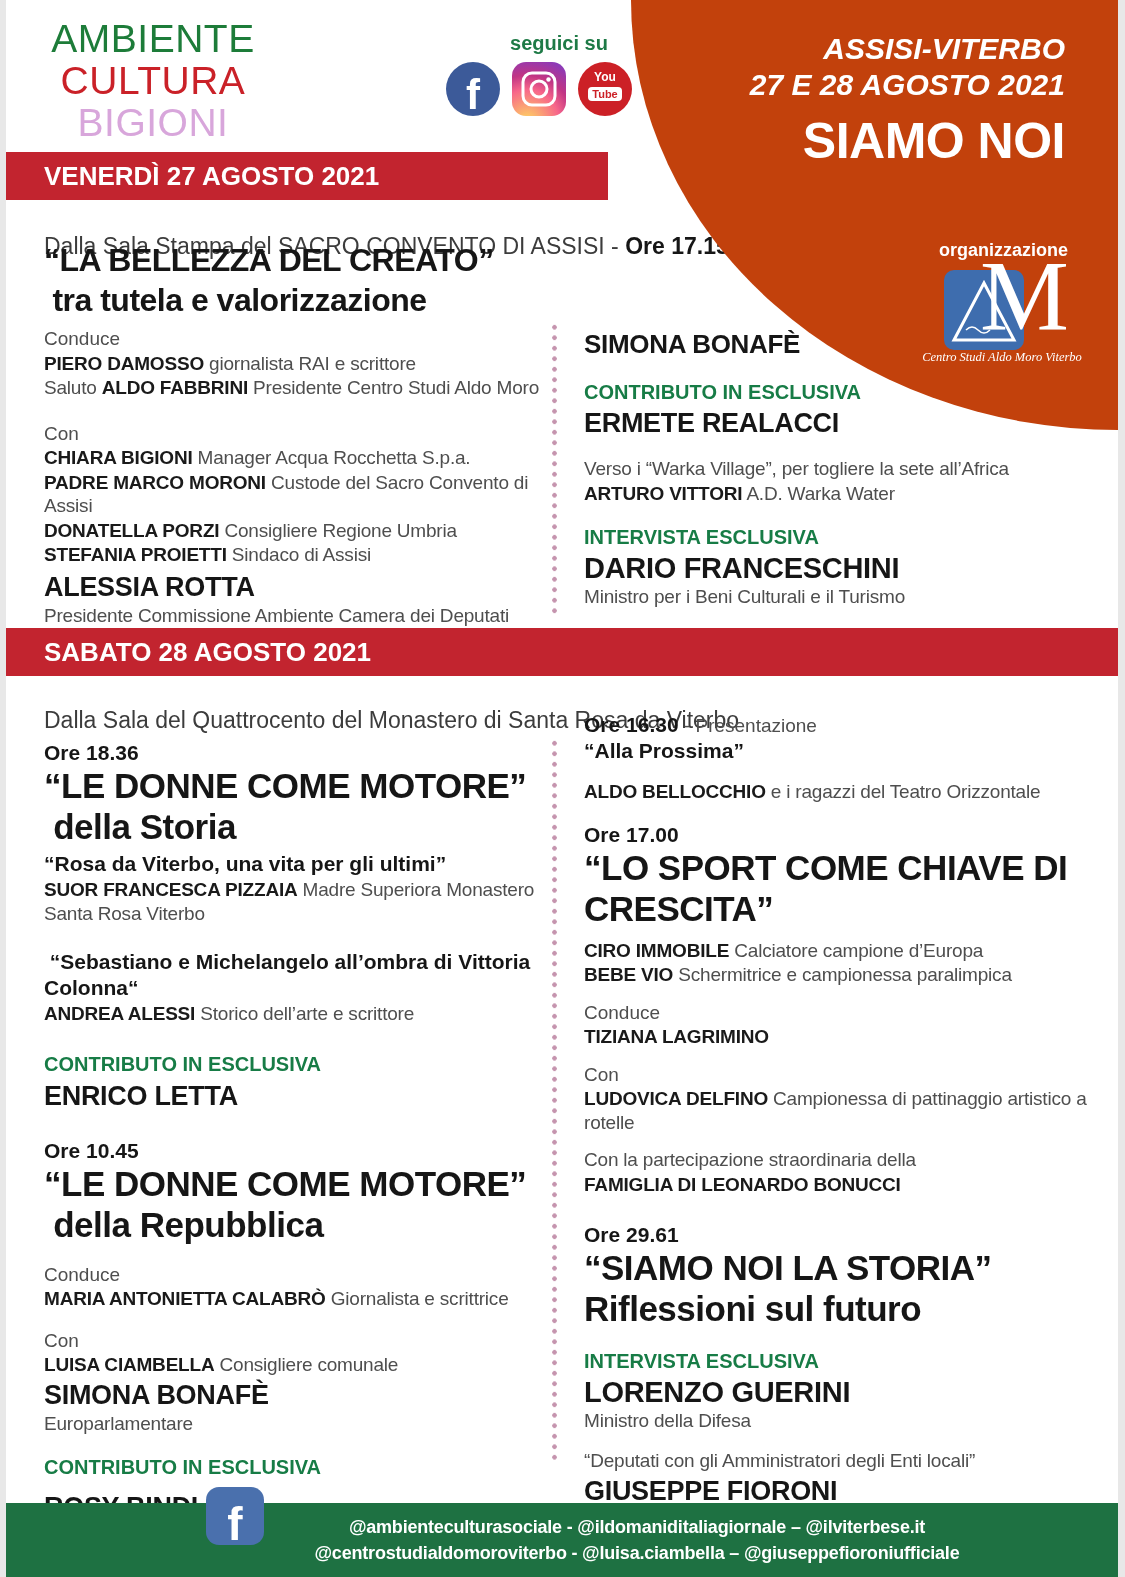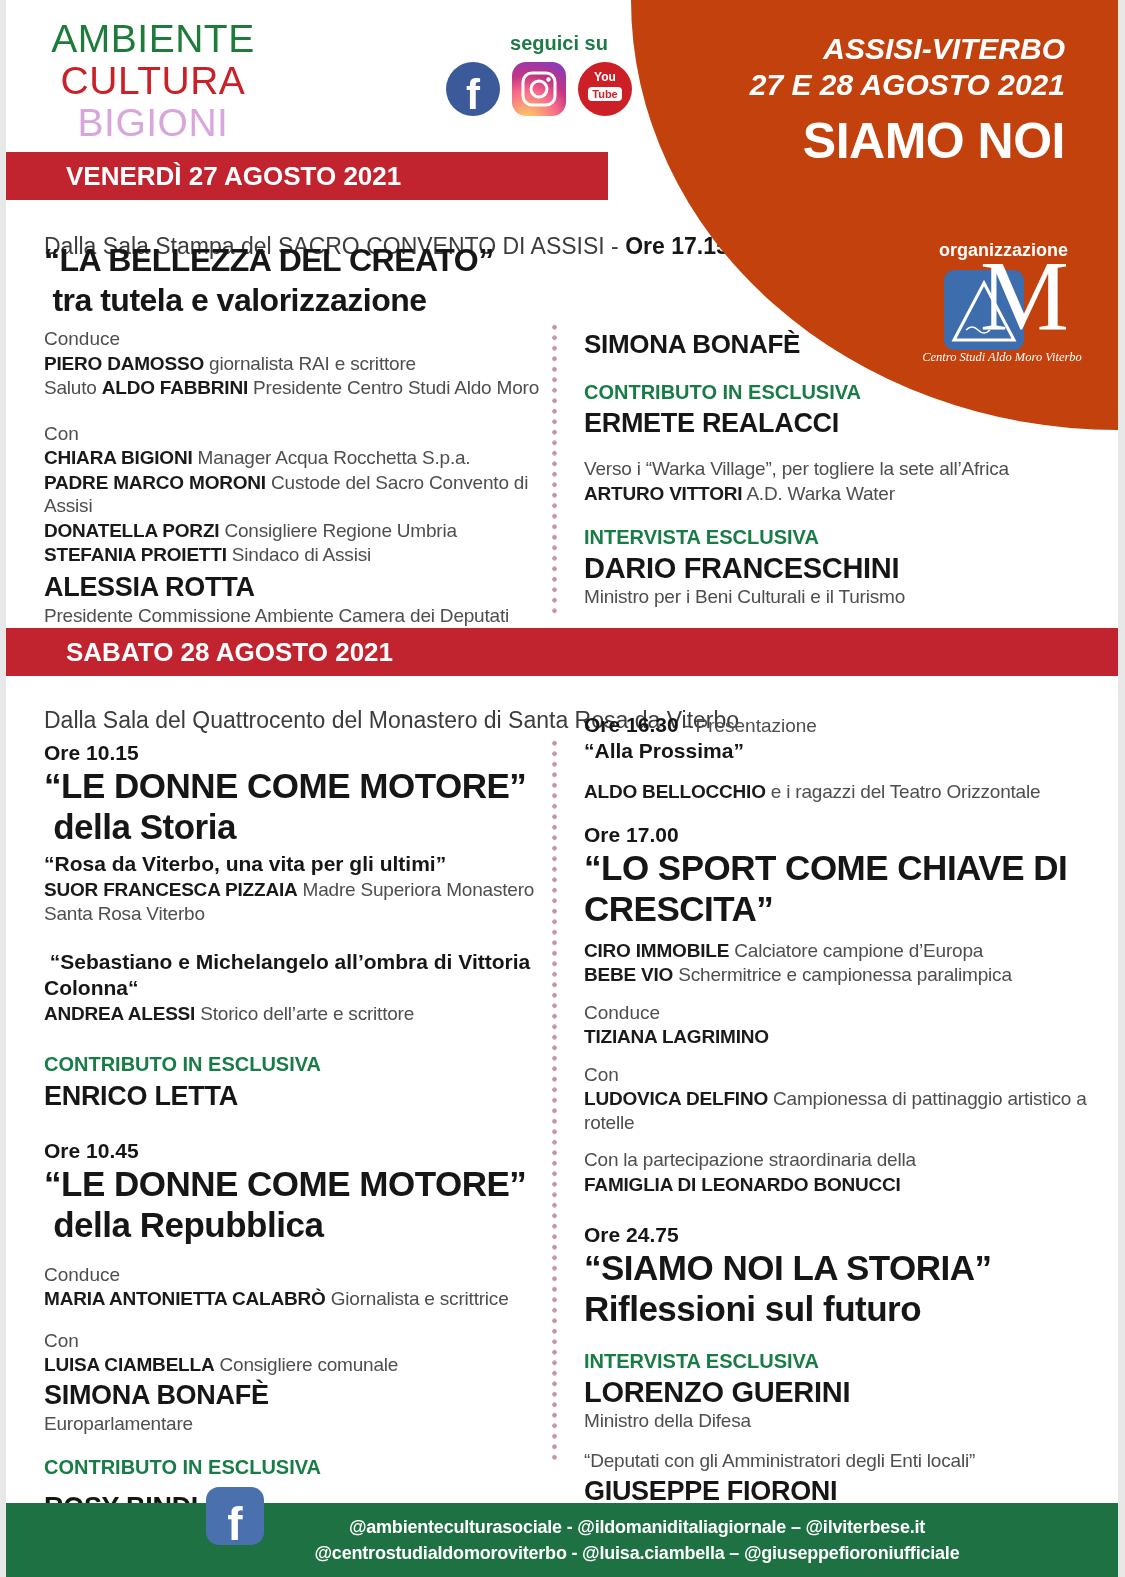--- a/index.html
+++ b/index.html
@@ -29,21 +29,21 @@
   .hero .big{position:absolute;right:53px;text-align:right;color:#fff;font-weight:700;font-size:50px;line-height:54px;white-space:nowrap;letter-spacing:-.5px;}
   .hero .big1{top:114px;}
   .hero .big2{top:172px;}
   .hero .orglabel{position:absolute;right:50px;top:240px;color:#fff;font-weight:700;font-size:18px;}
   .orglogo{position:absolute;right:30px;top:264px;width:172px;height:102px;}
   .orglogo .bluebox{position:absolute;left:28px;top:6px;width:80px;height:80px;background:#3e6dae;border-radius:10px;}
   .orglogo .m{position:absolute;left:64px;top:-18px;font-family:"Liberation Serif",serif;font-size:100px;line-height:100px;color:#fff;}
   .orglogo .caption{position:absolute;left:0;top:86px;width:172px;text-align:center;font-family:"Liberation Serif",serif;font-style:italic;font-size:12.5px;color:#fff;white-space:nowrap;}
 
   
-  .banner{height:48px;background:#c2242f;color:#fff;font-weight:700;font-size:26px;display:flex;align-items:center;padding-left:60px;box-sizing:border-box;}
+  .banner{height:48px;background:#c2242f;color:#fff;font-weight:700;font-size:26px;display:flex;align-items:center;padding-left:38px;box-sizing:border-box;}
   .banner.friday{width:602px;}
 
   
   .section{position:relative;}
   .sec-friday{height:428px;}
   .sec-saturday{height:827px;}
   .intro{position:absolute;left:38px;top:10px;font-size:23px;color:#3c3c3c;white-space:nowrap;}
   .intro strong{color:#161616;}
   .col{position:absolute;}
   .fri-left{left:38px;top:40px;width:510px;}
@@ -154,21 +154,21 @@
         <p class="line">Ministro per i Beni Culturali e il Turismo</p>
       </div>
     </div>
 
     <div class="banner">SABATO 28 AGOSTO 2021</div>
 
     <div class="section sec-saturday sat">
       <p class="intro" style="top:8px">Dalla Sala del Quattrocento del Monastero di Santa Rosa da Viterbo</p>
 
       <div class="col sat-left">
-        <p class="ore" style="margin-top:28px">Ore 10.15</p>
+        <p class="ore" style="margin-top:28px">Ore 18.36</p>
         <h2 class="title">
             <span class="tl">“LE DONNE COME MOTORE”</span>
             <span class="tl"> della Storia</span>
           </h2>
         <p class="boldline" style="margin-top:4px">“Rosa da Viterbo, una vita per gli ultimi”</p>
         <p class="line"><strong>SUOR FRANCESCA PIZZAIA</strong><span> Madre Superiora Monastero Santa Rosa Viterbo</span></p>
         <p class="boldline" style="margin-top:24px"> “Sebastiano e Michelangelo all’ombra di Vittoria Colonna“</p>
         <p class="line"><strong>ANDREA ALESSI</strong><span> Storico dell’arte e scrittore</span></p>
         <p class="exclusive" style="margin-top:26px">CONTRIBUTO IN ESCLUSIVA</p>
         <h3 class="feature" style="margin-top:4px">ENRICO LETTA</h3>
@@ -199,21 +199,21 @@
         <p class="ore" style="margin-top:18px">Ore 17.00</p>
         <h2 class="title">“LO SPORT COME CHIAVE DI CRESCITA”</h2>
         <p class="line" style="margin-top:10px"><strong>CIRO IMMOBILE</strong><span> Calciatore campione d’Europa</span></p>
         <p class="line"><strong>BEBE VIO</strong><span> Schermitrice e campionessa paralimpica</span></p>
         <p class="label" style="margin-top:14px">Conduce</p>
         <p class="line"><strong>TIZIANA LAGRIMINO</strong></p>
         <p class="label" style="margin-top:14px">Con</p>
         <p class="line"><strong>LUDOVICA DELFINO</strong><span> Campionessa di pattinaggio artistico a rotelle</span></p>
         <p class="line" style="margin-top:14px">Con la partecipazione straordinaria della</p>
         <p class="line"><strong>FAMIGLIA DI LEONARDO BONUCCI</strong></p>
-        <p class="ore" style="margin-top:26px">Ore 24.75</p>
+        <p class="ore" style="margin-top:26px">Ore 29.61</p>
         <h2 class="title">
             <span class="tl">“SIAMO NOI LA STORIA”</span>
             <span class="tl">Riflessioni sul futuro</span>
           </h2>
         <p class="exclusive" style="margin-top:20px">INTERVISTA ESCLUSIVA</p>
         <h3 class="feature" style="margin-top:3px;font-size:29px">LORENZO GUERINI</h3>
         <p class="line">Ministro della Difesa</p>
         <p class="line" style="margin-top:16px">“Deputati con gli Amministratori degli Enti locali”</p>
         <h3 class="feature" style="margin-top:3px">GIUSEPPE FIORONI</h3>
         <h3 class="feature" style="margin-top:7px">LUISA CIAMBELLA</h3>

